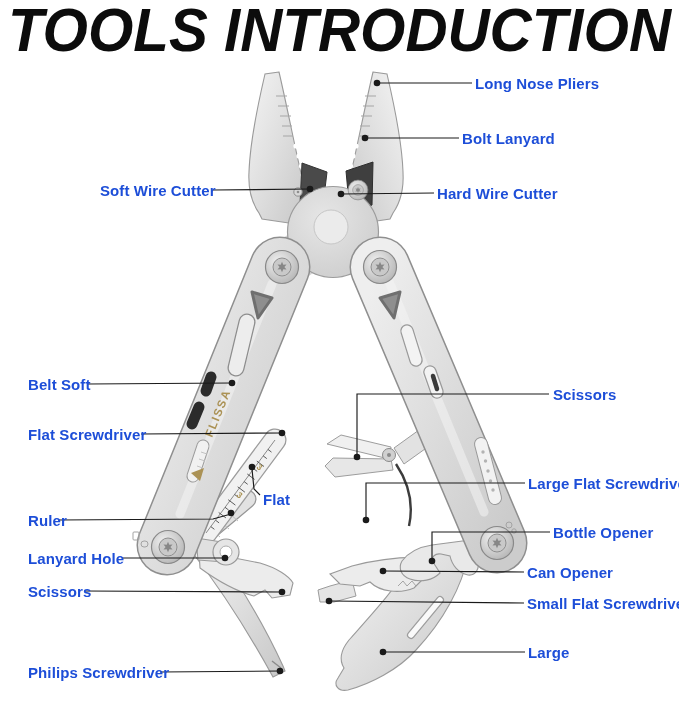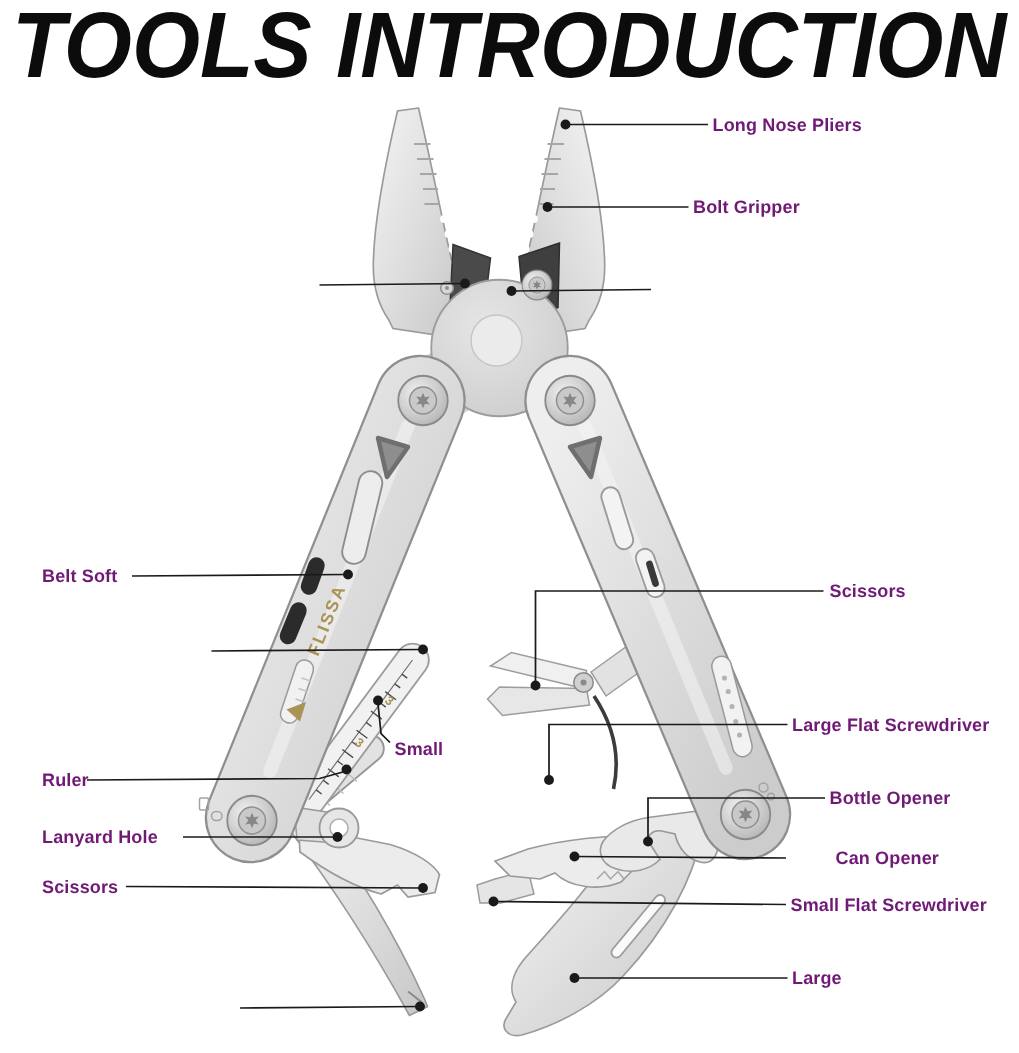--- a/index.html
+++ b/index.html
@@ -1,21 +1,21 @@
 <!DOCTYPE html>
 <html><head>
 <meta charset="utf-8">
 <style>
   html,body{margin:0;padding:0;background:#ffffff;}
   body{width:679px;height:702px;overflow:hidden;}
   .stage{position:relative;width:679px;height:702px;font-family:"Liberation Sans",sans-serif;background:#fff;}
   .title-svg{position:absolute;left:0;top:0;display:block;}
   .title-text{font-family:"Liberation Sans",sans-serif;font-weight:700;font-style:italic;fill:#0c0c0c;}
   .art{position:absolute;left:0;top:0;display:block;}
-  .lbl{position:absolute;transform:translateY(-50%);font-size:12px;font-weight:700;color:#701a75;white-space:nowrap;letter-spacing:.1px;}
+  .lbl{position:absolute;transform:translateY(-50%);font-size:15px;font-weight:700;color:#1d4ed8;white-space:nowrap;letter-spacing:.1px;}
   .brand-text{font-family:"Liberation Sans",sans-serif;font-weight:700;font-size:11.5px;letter-spacing:1.6px;}
   .gold-num{font-family:"Liberation Sans",sans-serif;font-weight:700;font-size:8.5px;}
 </style>
 </head>
 <body>
 
 <div class="stage">
 
   <svg class="title-svg" width="679" height="62">
     <text class="title-text" x="8" y="51" font-size="62" textLength="663" lengthAdjust="spacingAndGlyphs">TOOLS INTRODUCTION</text>
@@ -227,25 +227,29 @@
         <circle cx="366" cy="520" r="3.3"></circle>
       <circle cx="432" cy="561" r="3.3"></circle>
         <circle cx="383" cy="571" r="3.3"></circle>
       <circle cx="329" cy="601" r="3.3"></circle>
         <circle cx="383" cy="652" r="3.3"></circle>
       <circle cx="252" cy="467" r="3.3"></circle>
     </g>
   </svg>
 
   <div class="lbl" style="left:475px;top:83px">Long Nose Pliers</div>
-  <div class="lbl" style="left:462px;top:138px">Bolt Gripper</div>
+  <div class="lbl" style="left:462px;top:138px">Bolt Lanyard</div>
+  <div class="lbl" style="left:100px;top:190px">Soft Wire Cutter</div>
+  <div class="lbl" style="left:437px;top:193px">Hard Wire Cutter</div>
   <div class="lbl" style="left:28px;top:384px">Belt Soft</div>
   <div class="lbl" style="left:553px;top:394px">Scissors</div>
+  <div class="lbl" style="left:28px;top:434px">Flat Screwdriver</div>
   <div class="lbl" style="left:528px;top:483px">Large Flat Screwdriver</div>
-  <div class="lbl" style="left:263px;top:499px">Small</div>
+  <div class="lbl" style="left:263px;top:499px">Flat</div>
   <div class="lbl" style="left:28px;top:520px">Ruler</div>
   <div class="lbl" style="left:553px;top:532px">Bottle Opener</div>
   <div class="lbl" style="left:28px;top:558px">Lanyard Hole</div>
-  <div class="lbl" style="left:557px;top:572px">Can Opener</div>
+  <div class="lbl" style="left:527px;top:572px">Can Opener</div>
   <div class="lbl" style="left:28px;top:591px">Scissors</div>
   <div class="lbl" style="left:527px;top:603px">Small Flat Screwdriver</div>
   <div class="lbl" style="left:528px;top:652px">Large</div>
+  <div class="lbl" style="left:28px;top:672px">Philips Screwdriver</div>
 </div>
 
 </body></html>

